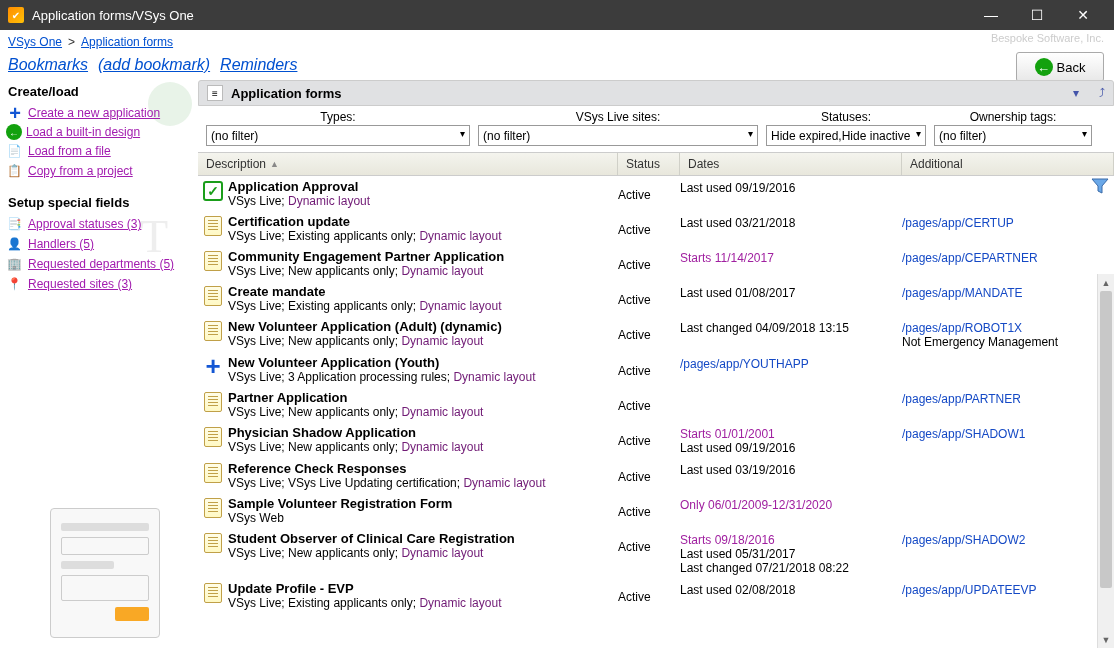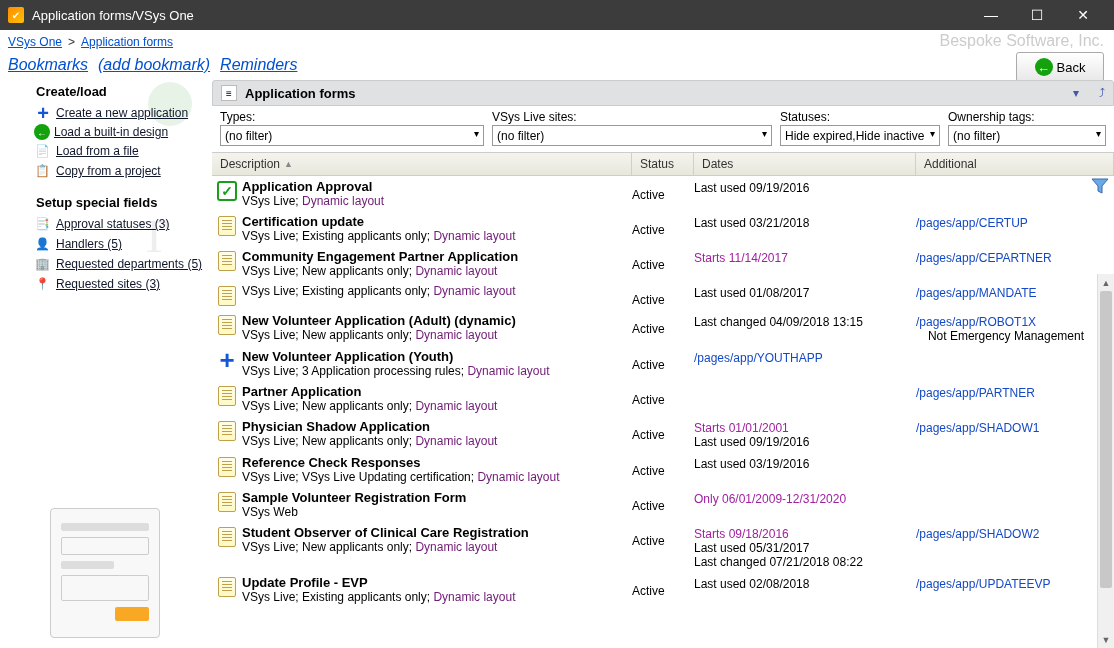--- a/index.html
+++ b/index.html
@@ -9,51 +9,51 @@
 .titlebar { background: #3c3c3c; color: #fff; height: 30px; display: flex; align-items: center; padding: 0 8px; }
 .titlebar .tb-icon { width: 16px; height: 16px; background: linear-gradient(135deg,#ff8c00,#ffc107); border-radius: 2px; margin-right: 8px; display:flex;align-items:center;justify-content:center;font-size:10px;color:#fff;}
 .titlebar .tb-title { flex: 1; font-size: 13px; }
 .titlebar .winbtns { display: flex; gap: 0; }
 .titlebar .winbtn { width: 46px; height: 30px; display:flex; align-items:center; justify-content:center; color:#fff; font-size:14px; }
 
 
 .topbar { height: 24px; display:flex; align-items:center; padding: 2px 8px; background:#fff; position: relative; }
 .topbar a { color:#0050d0; text-decoration: underline; font-size:12px; }
 .topbar .sep { margin: 0 6px; color:#333; }
-.brand { position:absolute; right:10px; top:2px; color:#ccc; font-size:16px; }
+.brand { position:absolute; right:10px; top:2px; color:#ccc; font-size:11px; }
 
 
 .bmrow { height: 22px; display:flex; align-items:center; padding: 0 8px; gap: 10px; }
 .bmrow a { color:#0050d0; text-decoration: underline; font-style: italic; font-size:16px; }
 
 
 .backbtn { position:absolute; right:10px; top:52px; width:88px; height:30px; background:linear-gradient(#fff,#e8e8e8); border:1px solid #aaa; border-radius:3px; display:flex; align-items:center; justify-content:center; gap:4px; font-size:13px; }
 .backbtn .arrow { width:18px; height:18px; background:#13a10e; border-radius:50%; display:flex; align-items:center; justify-content:center; color:#fff; font-weight:bold; }
 
 
-.content { display:flex; position:absolute; top:80px; left:0; right:0; bottom:0;padding-left:28px; }
+.content { display:flex; position:absolute; top:80px; left:0; right:0; bottom:0; }
 .sidebar { width:198px; padding: 0 6px; }
 .sidebar h3 { font-size:13px; font-weight:bold; margin: 4px 2px; }
 .sidebar .srow { display:flex; align-items:center; gap:4px; padding:1px 0; }
-.sidebar .srow a { color:#0f172a; text-decoration: underline; font-size:12px; }
+.sidebar .srow a { color:#a21caf; text-decoration: underline; font-size:12px; }
 .sb-icon { width:18px; height:18px; display:flex; align-items:center; justify-content:center; flex-shrink:0; }
 .docpreview { position:absolute; bottom:10px; left:50px; width:110px; height:130px; background:#f8f8f8; border:1px solid #ccc; border-radius:4px; padding:14px 10px; }
 .docpreview .line { height:8px; background:#ddd; margin-bottom:6px; border-radius:2px; }
 .docpreview .box { height:18px; border:1px solid #ccc; margin-bottom:6px; border-radius:2px; }
 .docpreview .btn { width:34px; height:14px; background:#f9a825; border-radius:2px; float:right; }
 
 
 .main { flex:1; display:flex; flex-direction:column; border-left: none; }
 .panelhdr { background:#e0e1e3; height:26px; display:flex; align-items:center; padding:0 8px; gap:8px; border:1px solid #ccc; border-radius:3px 3px 0 0; }
 .panelhdr .ph-icon { width:16px; height:16px; background:#fff; border:1px solid #bbb; display:flex;align-items:center;justify-content:center; font-size:10px; }
 .panelhdr .ph-title { font-weight:bold; font-size:13px; flex:1; }
 .panelhdr .ph-arrows { color:#45a; font-size:12px; }
 
 
-.filters { display:flex; gap:8px; padding:4px 8px 6px 8px; }
+.filters { display:flex; gap:8px; padding:4px 8px 6px 8px;text-align:center; }
 .filt { display:flex; flex-direction:column; }
 .filt label { font-size:12px; margin-bottom:1px; }
 .filt .sel { border:1px solid #999; height:21px; background:#fff; display:flex; align-items:center; padding:0 4px; font-size:12px; position:relative; }
 .filt .sel::after { content:"▾"; position:absolute; right:4px; top:2px; font-size:10px; }
 
 
 .colhdr { display:flex; background:linear-gradient(#f4f4ee,#e8e7dc); border-top:1px solid #ccc; border-bottom:1px solid #ccc; height:24px; align-items:flex-end; font-size:12px; color:#333; }
 .colhdr > div { border-right:1px solid #d0d0c8; padding: 0 8px; height:100%; display:flex; align-items:center; }
 .col-desc { width:420px; }
 .col-status { width:62px; }
@@ -66,21 +66,21 @@
 .row { display:flex; padding:3px 0; }
 .row .icon { width:30px; display:flex; align-items:flex-start; justify-content:center; padding-top:2px; }
 .row .desc { width:390px; padding-right:6px; }
 .row .desc .title { font-weight:bold; font-size:13px; color:#000; }
 .row .desc .meta { font-size:12px; color:#000; }
 .row .desc .meta .dyn { color:#701a75; }
 .row .status { width:62px; font-size:12px; padding-top:9px; }
 .row .dates { width:222px; font-size:12px; padding-top:2px; display:flex; flex-direction:column; justify-content:flex-start; }
 .row .dates .purple { color:#a020a0; }
 .row .add { flex:1; font-size:12px; color:#1449c5; padding-top:2px; padding-right:30px; }
-.row .add .black { color:#000;text-align:right; }
+.row .add .black { color:#000; }
 
 .funnel { position:absolute; right:4px; top:0; width:20px; height:20px; }
 
 .doc-icon { width:18px; height:20px; border:1px solid #c0a048; background:linear-gradient(#fffde7,#fff9c4); border-radius:2px; position:relative; }
 .doc-icon::before { content:""; position:absolute; left:3px; top:3px; right:3px; height:1px; background:#c0a048; box-shadow:0 3px 0 #c0a048, 0 6px 0 #c0a048, 0 9px 0 #c0a048; }
 .check-icon { width:20px; height:20px; border:2px solid #1a9e1a; border-radius:3px; display:flex;align-items:center;justify-content:center; color:#1a9e1a; font-weight:bold; font-size:14px; }
 .plus-icon { font-size:26px; font-weight:bold; color:#1457d4; line-height:18px; }
 .plus-icon-sm { font-size:20px; font-weight:bold; color:#1457d4; line-height:14px; }
 .back-arrow-g { width:16px; height:16px; background:#13a10e; border-radius:50%; display:flex;align-items:center;justify-content:center; color:#fff; font-size:10px;}
 
@@ -273,20 +273,21 @@
           </div>
           <div class="add">
             <div>/pages/app/CEPARTNER</div>
           </div>
         </div>
         <div class="row">
           <div class="icon">
             <div class="doc-icon"></div>
           </div>
           <div class="desc">
+            <div class="title">Create mandate</div>
             <div class="meta">VSys Live; Existing applicants only; <span class="dyn">Dynamic layout</span></div>
           </div>
           <div class="status">Active</div>
           <div class="dates">
             <div>Last used 01/08/2017</div>
           </div>
           <div class="add">
             <div>/pages/app/MANDATE</div>
           </div>
         </div>

